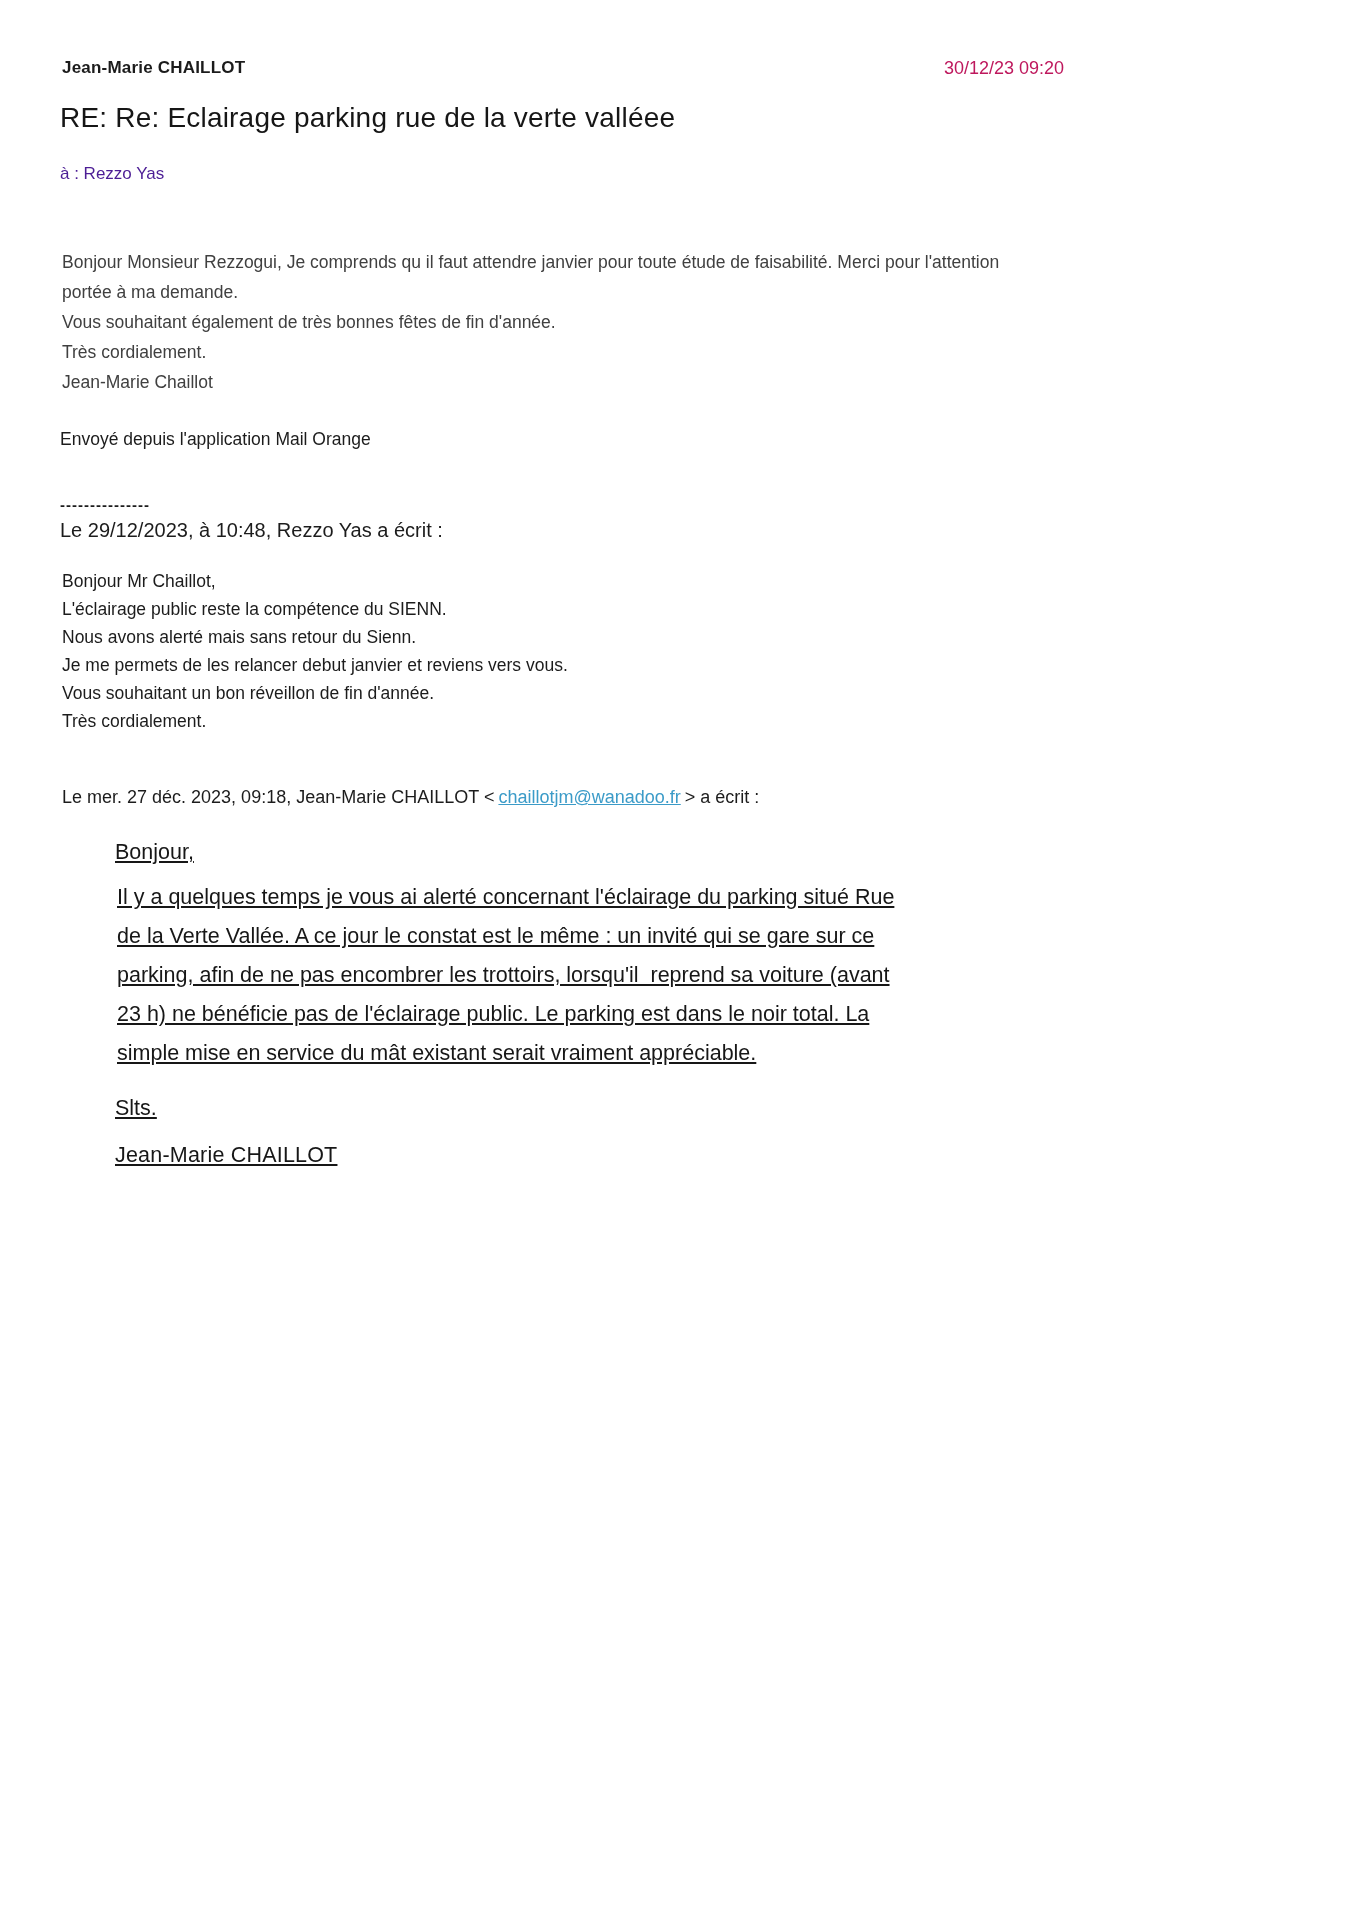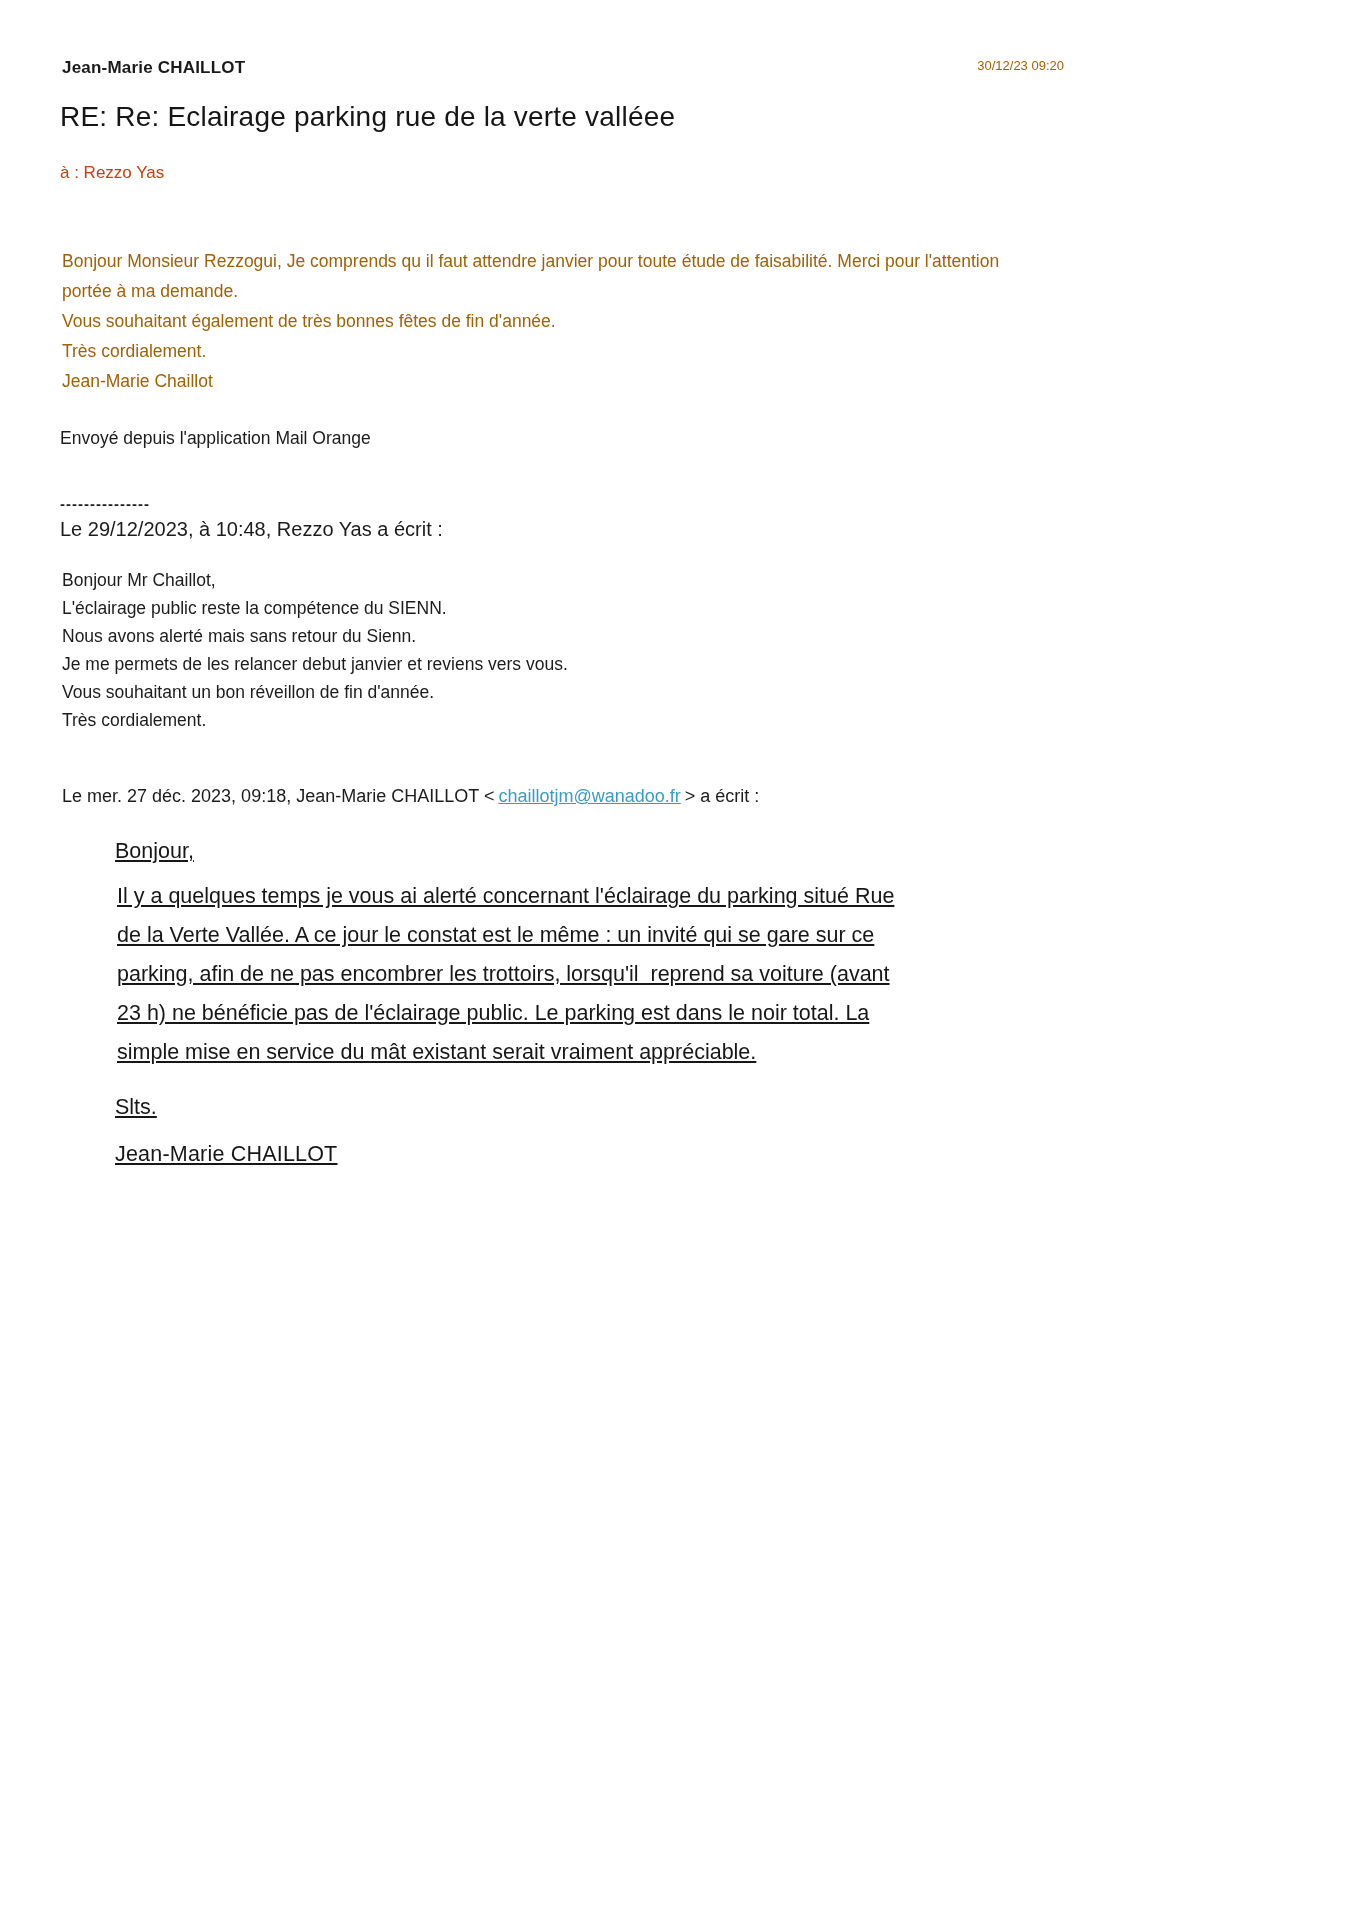--- a/index.html
+++ b/index.html
@@ -22,41 +22,41 @@
     display: flex;
     justify-content: space-between;
     align-items: flex-start;
   }
   .sender-name {
     font-size: 17px;
     font-weight: bold;
     letter-spacing: 0.2px;
   }
   .header-datetime {
-    font-size: 13px;
-    color: #a16207;
+    font-size: 18px;
+    color: #be185d;
     margin-right: 255px;
   }
   .subject {
     margin-top: 21px;
     font-size: 28px;
     font-weight: normal;
     color: #161616;
     letter-spacing: 0.2px;
   }
   .to-line {
     margin-top: 30px;
     font-size: 17px;
-    color: #c2410c;
+    color: #4c1d95;
   }
   .reply-body {
     margin-top: 64px;
     font-size: 17.5px;
     line-height: 28px;
-    color: #a16207;
+    color: #404040;
   }
   .reply-body div, .quote1-body div { white-space: pre-wrap; }
   .sent-from {
     margin-top: 33px;
     font-size: 17.5px;
     color: #1c1c1c;
   }
   .separator {
     margin-top: 46px;
     font-size: 15px;

